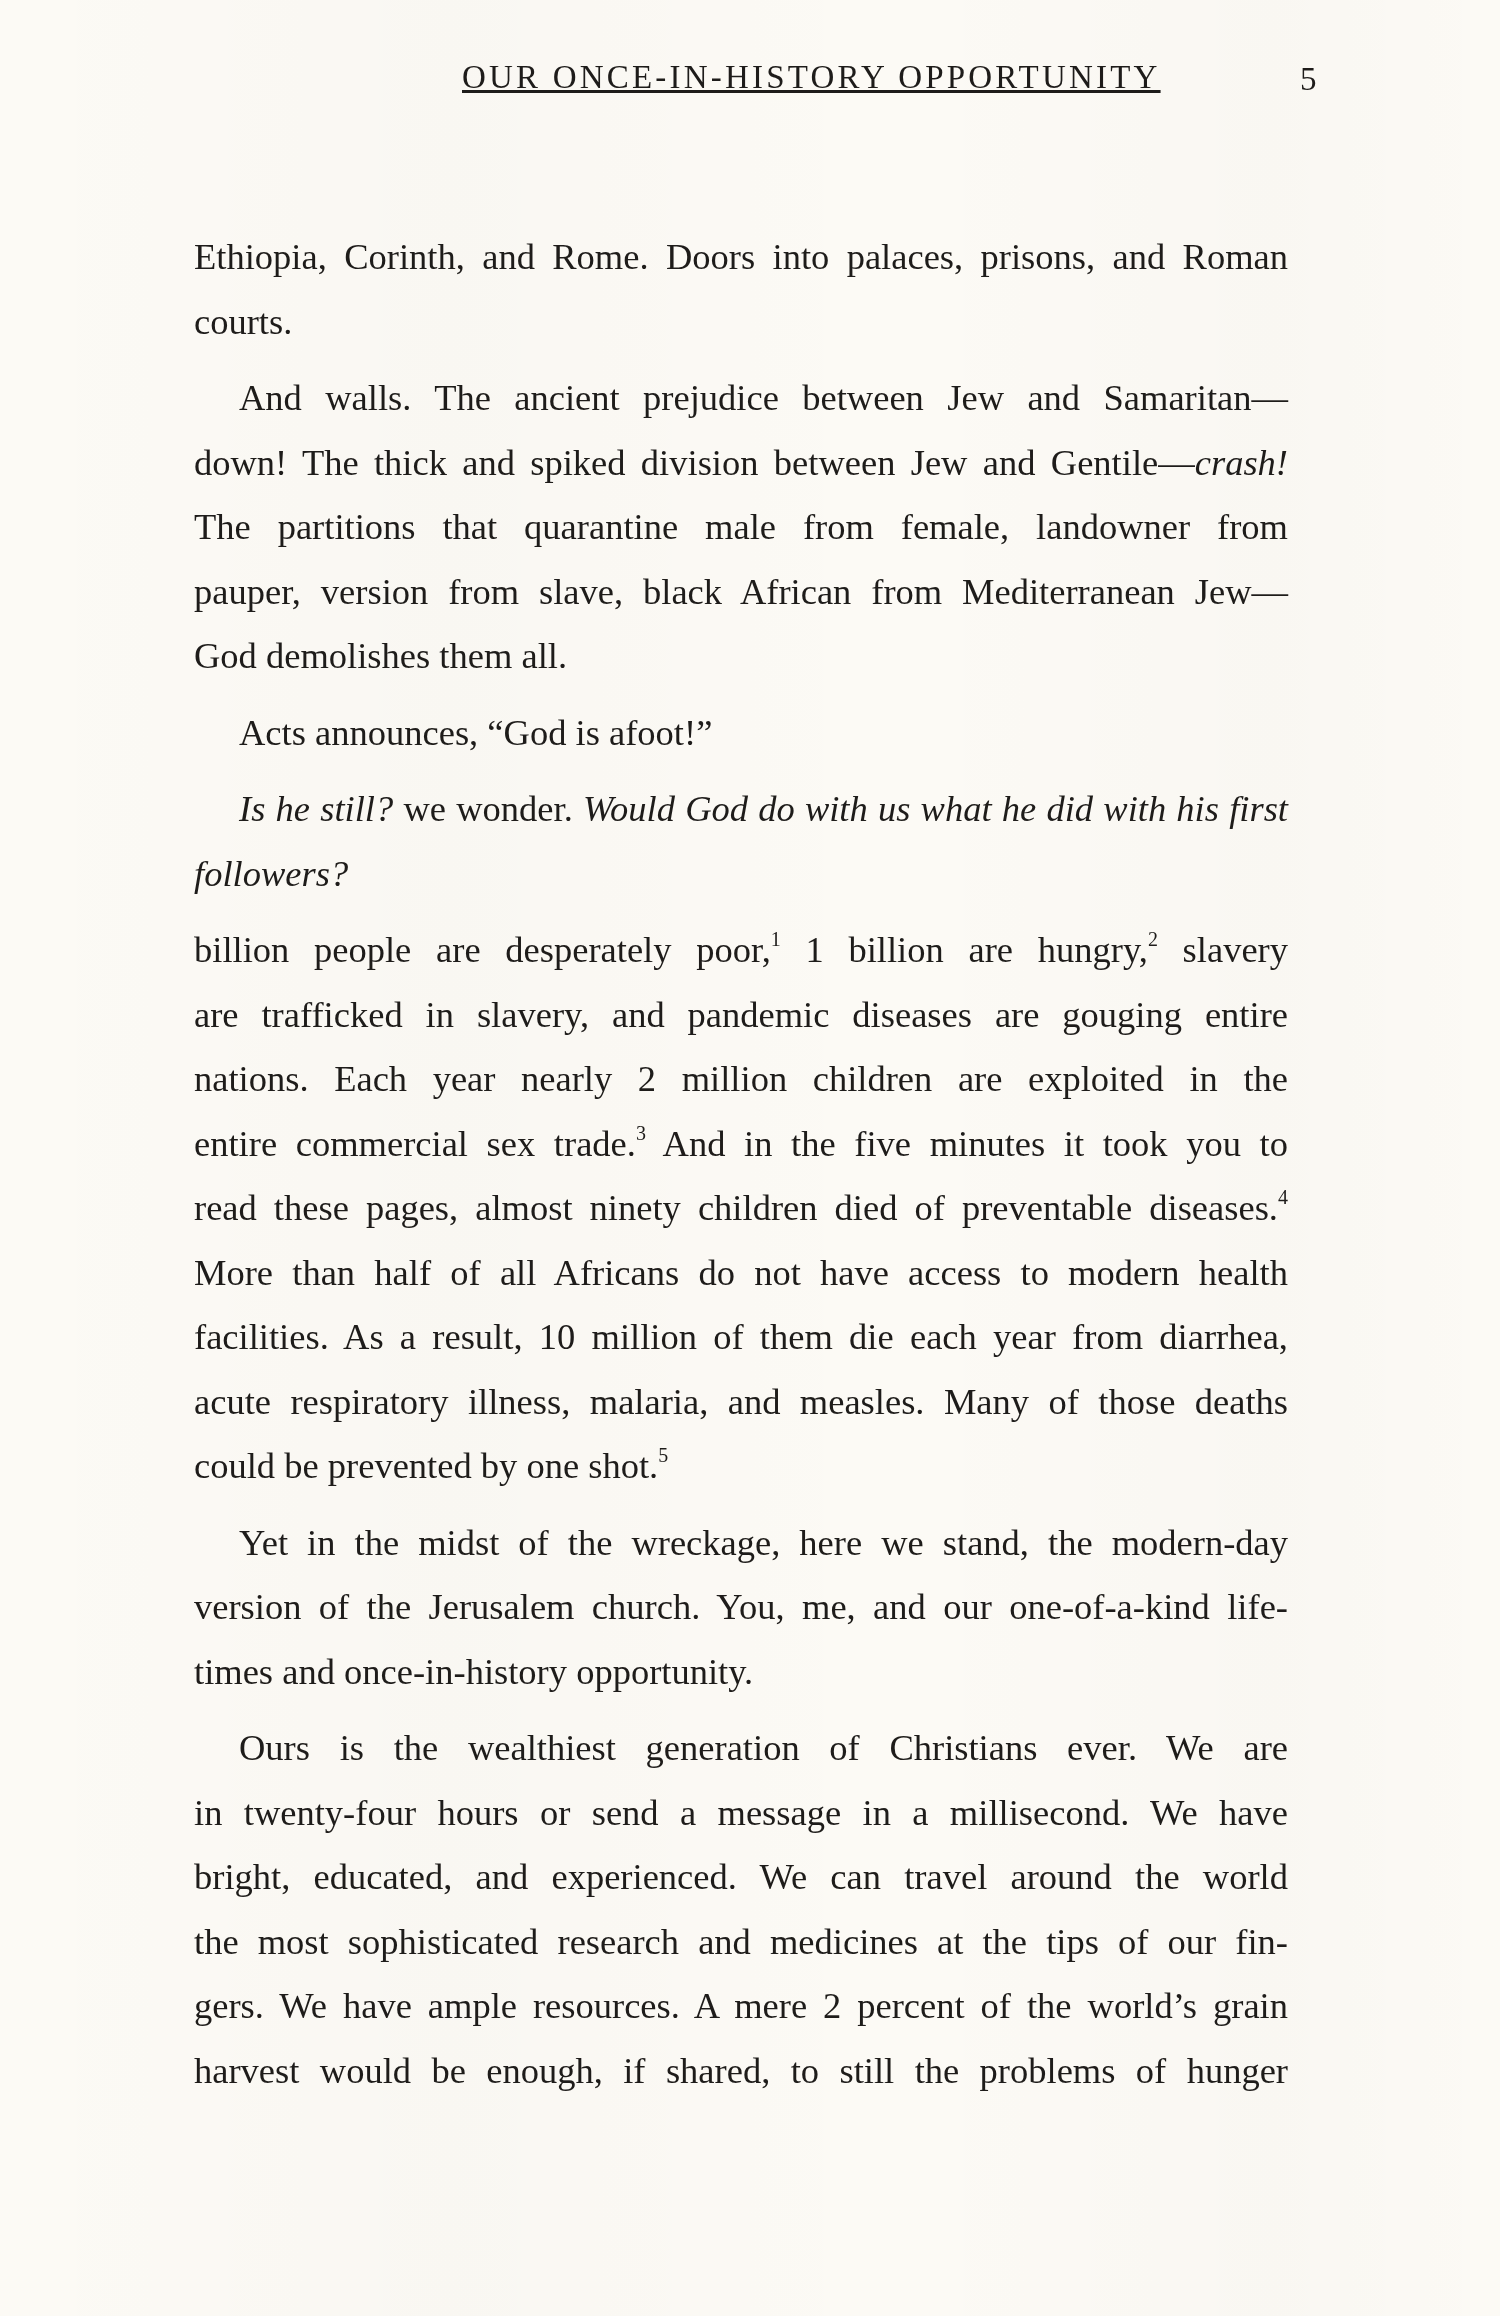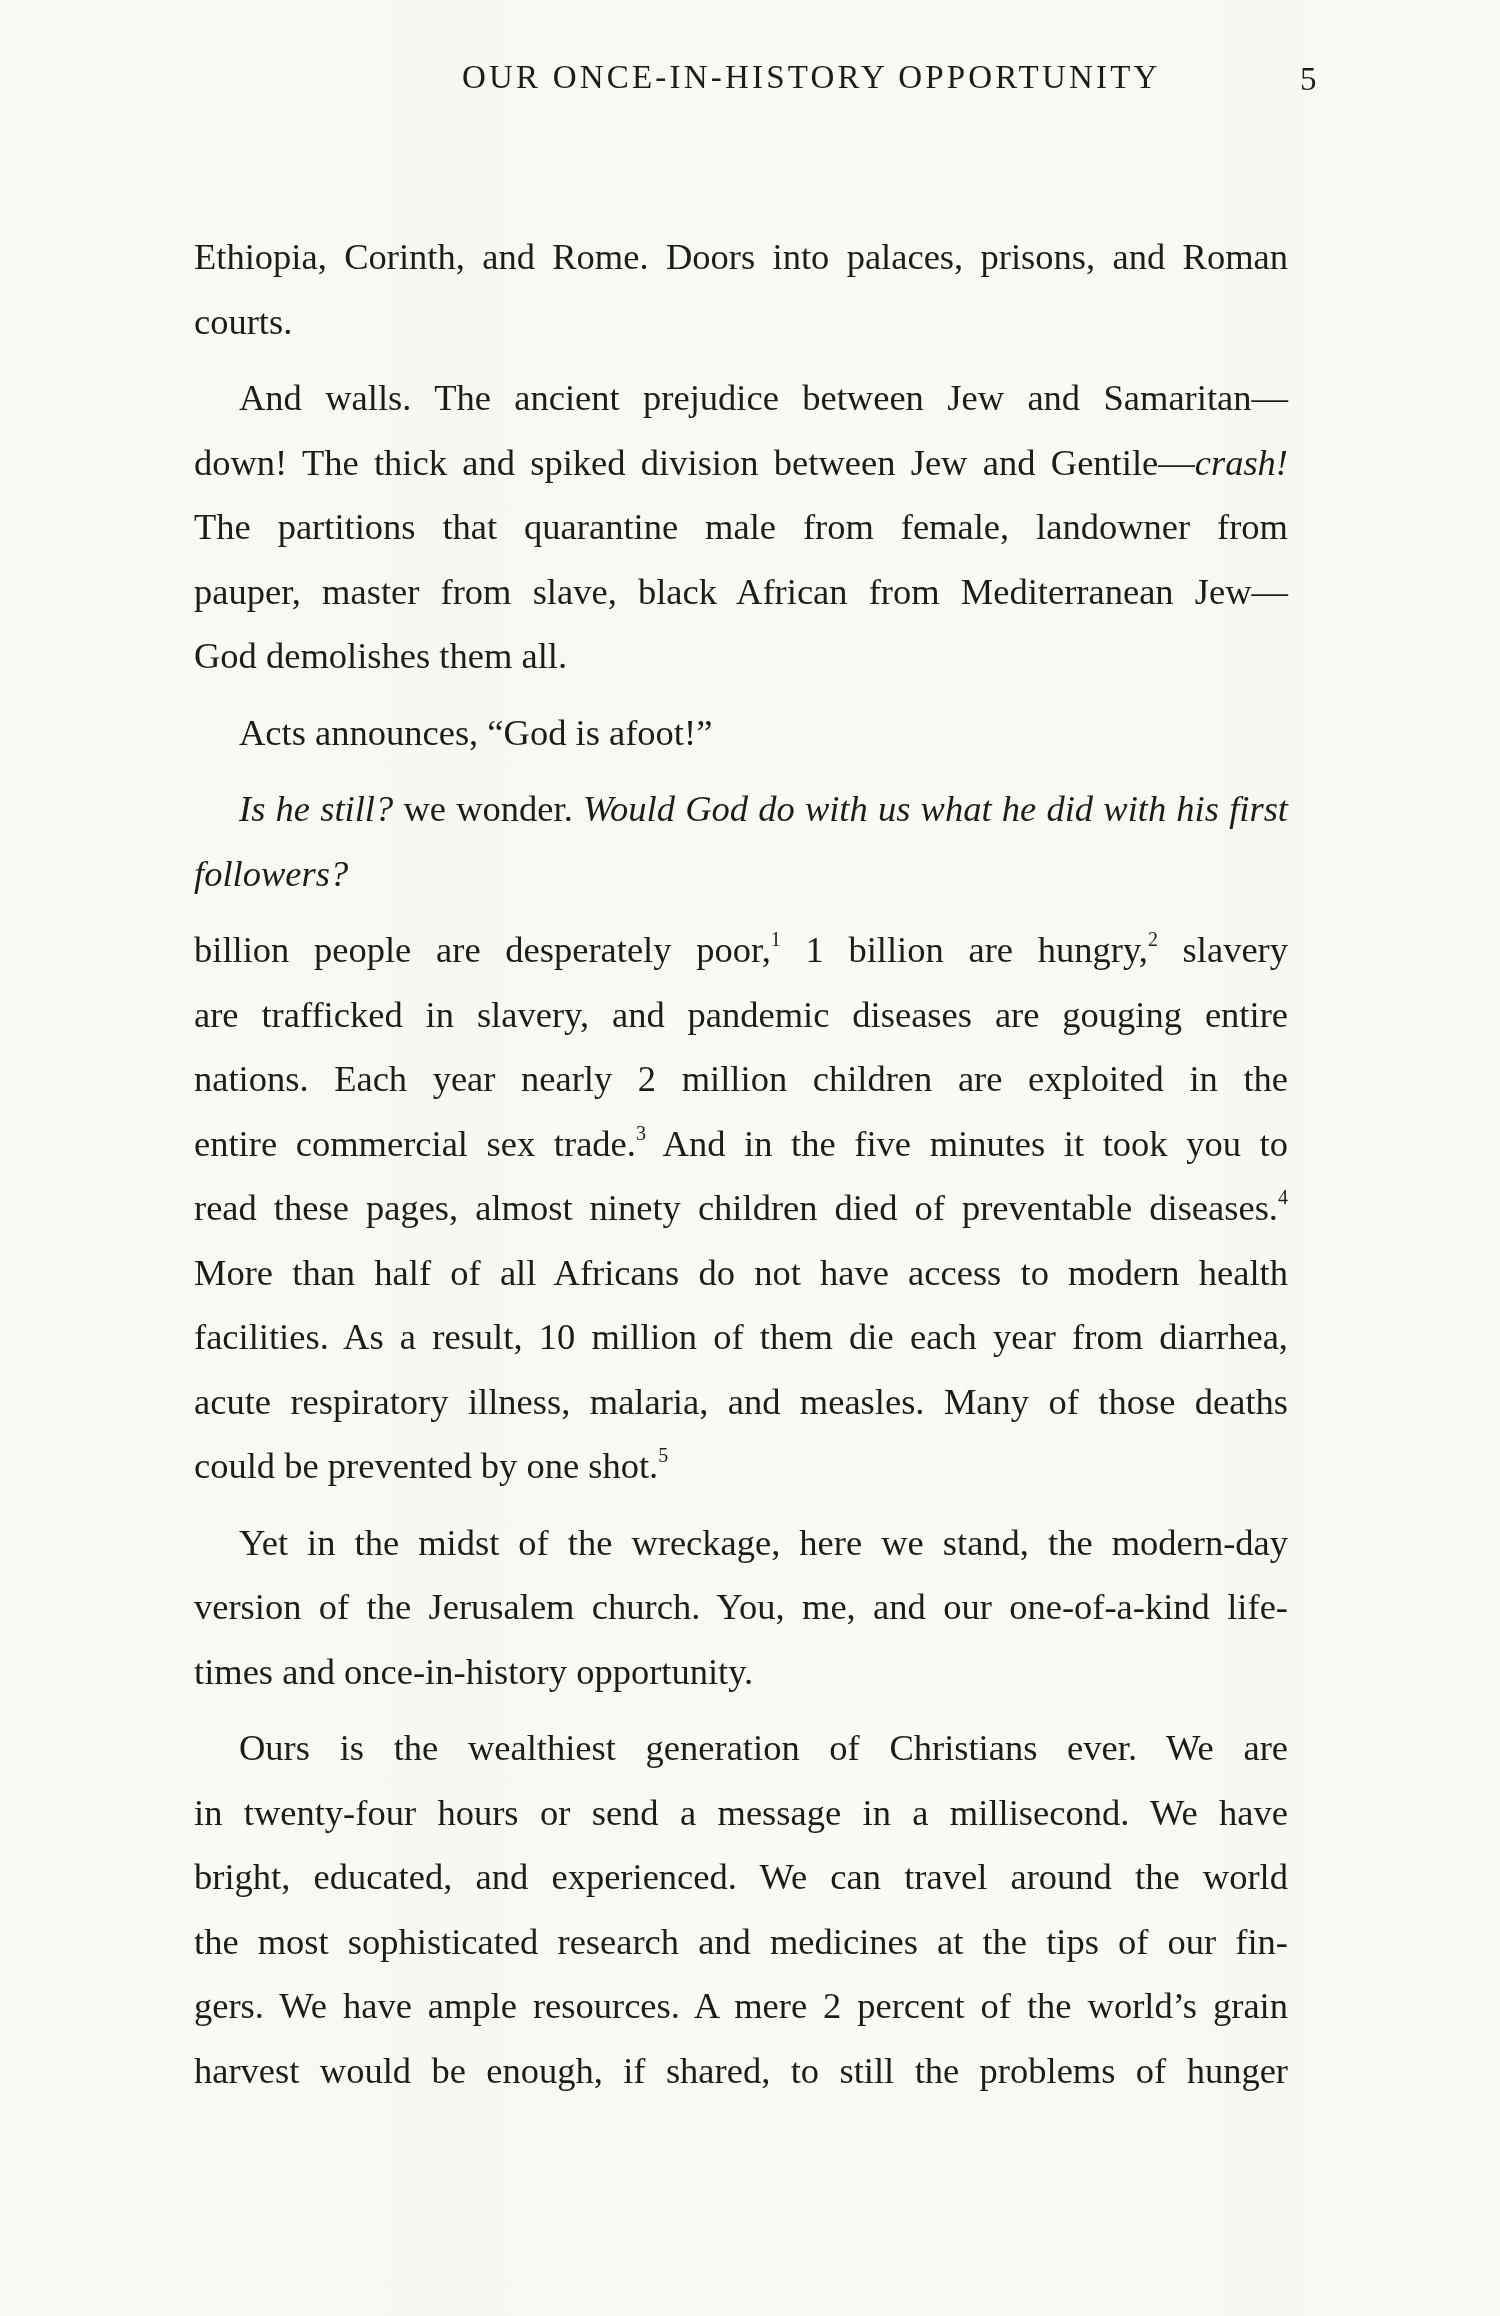--- a/index.html
+++ b/index.html
@@ -30,20 +30,21 @@
       height: 50px;
     }
     .running-title {
       position: absolute;
       left: 462px;
       top: 0;
       font-size: 33px;
       letter-spacing: 3.2px;
       line-height: 50px;
       white-space: nowrap;
+      text-decoration: underline;
     }
     .page-number {
       position: absolute;
       left: 1300px;
       top: 2px;
       font-size: 33px;
       line-height: 50px;
     }
     .body-text {
       position: absolute;
@@ -95,21 +96,21 @@
 
   <div class="para">
     <span class="line">Ethiopia, Corinth, and Rome. Doors into palaces, prisons, and Roman</span>
     <span class="line last">courts.</span>
   </div>
 
   <div class="para">
     <span class="line indent">And walls. The ancient prejudice between Jew and Samaritan—</span>
     <span class="line"><span>down! The thick and spiked division between Jew and Gentile—</span><em>crash!</em></span>
     <span class="line">The partitions that quarantine male from female, landowner from</span>
-    <span class="line">pauper, master from slave, black African from Mediterranean Jew—</span>
+    <span class="line">pauper, version from slave, black African from Mediterranean Jew—</span>
     <span class="line last">God demolishes them all.</span>
   </div>
 
   <div class="para">
     <span class="line indent last">Acts announces, “God is afoot!”</span>
   </div>
 
   <div class="para">
     <span class="line indent"><em>Is he still?</em><span> we wonder. </span><em>Would God do with us what he did with his first</em></span>
     <span class="line last"><em>followers?</em></span>

